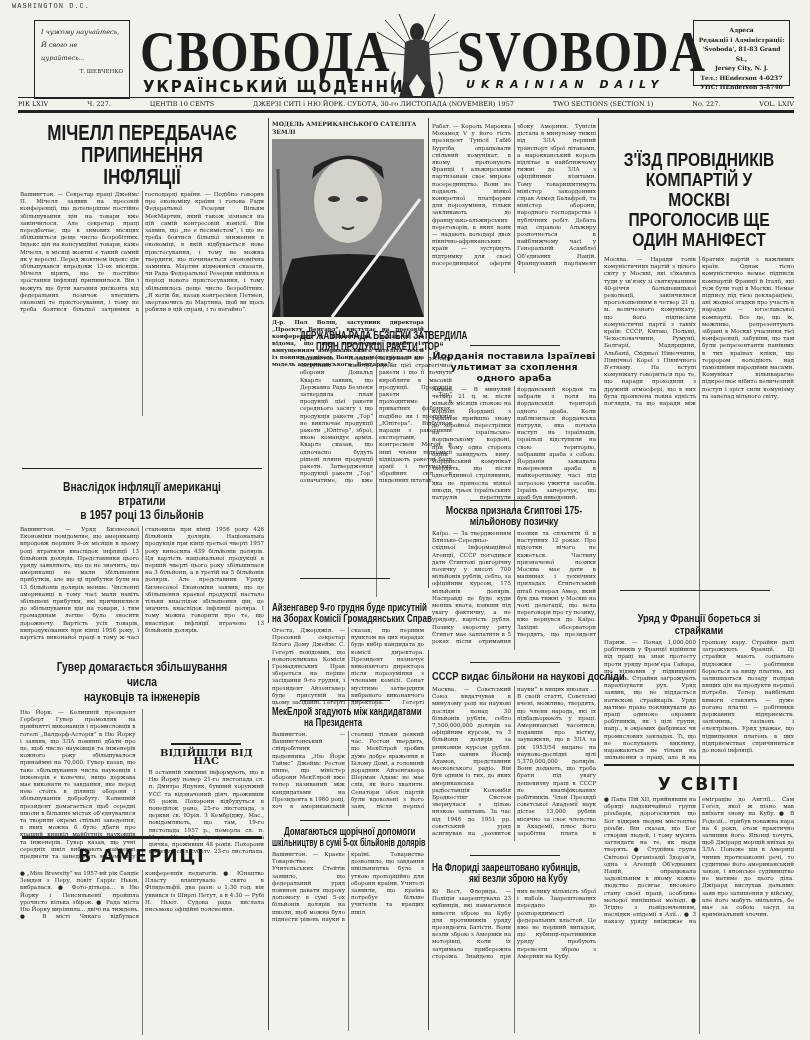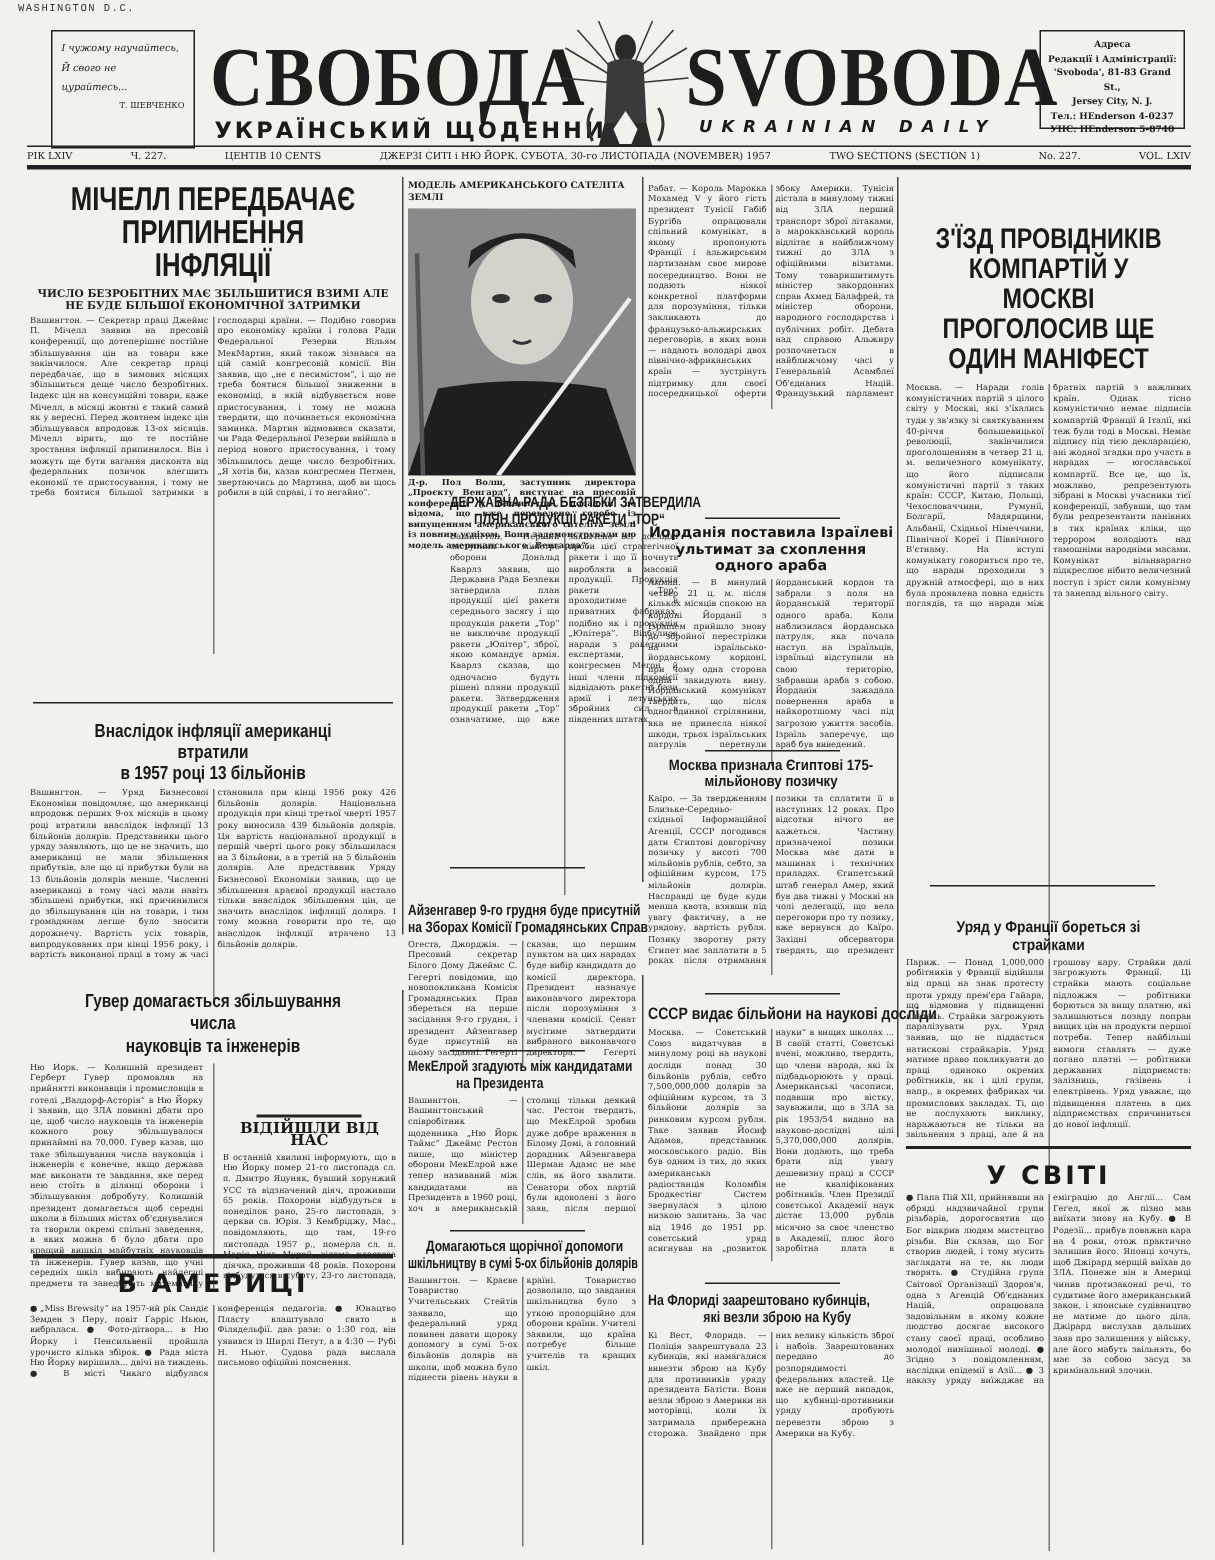--- a/index.html
+++ b/index.html
@@ -86,21 +86,20 @@
 
 <div class="abs col-rule" style="left:268px; top:118px; height:505px;"></div>
 <div class="abs col-rule" style="left:428px; top:118px; height:470px;"></div>
 <div class="abs col-rule" style="left:598px; top:118px; height:640px;"></div>
 <div class="abs col-rule" style="left:428px; top:650px; height:380px;"></div>
 <div class="abs col-rule" style="left:268px; top:660px; height:370px;"></div>
 
 <div class="abs" style="left:20px; top:122px; width:244px;">
   <div class="hl-cond" style="font-size:22px; line-height:22px; transform:scaleX(0.78);">МІЧЕЛЛ ПЕРЕДБАЧАЄ</div>
   <div class="hl-cond" style="font-size:22px; line-height:22px; transform:scaleX(0.78);">ПРИПИНЕННЯ ІНФЛЯЦІЇ</div>
-  <div class="deck" style="margin-top:4px;">ЧИСЛО БЕЗРОБІТНИХ МАЄ ЗБІЛЬШИТИСЯ ВЗИМІ АЛЕ НЕ БУДЕ БІЛЬШОЇ ЕКОНОМІЧНОЇ ЗАТРИМКИ</div>
   <div class="body-text" style="column-count:2; height:225px; margin-top:3px;">Вашингтон. — Секретар праці Джеймс П. Мічелл заявив на пресовій конференції, що дотеперішнє постійне збільшування цін на товари вже закінчилося. Але секретар праці передбачає, що в зимових місяцях збільшиться деще число безробітних. Індекс цін на консумційні товари, каже Мічелл, в місяці жовтні є такий самий як у вересні. Перед жовтнем індекс цін збільшувався впродовж 13-ох місяців. Мічелл вірить, що те постійне зростання інфляції припинилося. Він і можуть ще бути вагання дисконта від федеральних позичок влегшить економії те пристосування, і тому не треба боятися більшої затримки в господарці країни. — Подібно говорив про економіку країни і голова Ради Федеральної Резерви Вільям МекМартин, який також зізнався на цій самій конгресовій комісії. Він заявив, що „не є песимістом“, і що не треба боятися більшої зниженни в економіці, в якій відбувається нове пристосування, і тому не можна твердити, що починається економічна заминка. Мартин відмовився сказати, чи Рада Федеральної Резерви ввійшла в період нового пристосування, і тому збільшилось деще число безробітних. „Я хотів би, казав конгресмен Петмен, звертаючись до Мартина, щоб ви щось робили в цій справі, і то негайно“.</div>
 </div>
 
 <div class="abs hr" style="left:22px; top:468px; width:240px; height:1px;"></div>
 <div class="abs" style="left:20px; top:480px; width:244px;">
   <div class="hl-cond" style="font-size:12.5px; line-height:14px; transform:scaleX(0.82);">Внаслідок інфляції американці втратили</div>
   <div class="hl-cond" style="font-size:12.5px; line-height:14px; transform:scaleX(0.82);">в 1957 році 13 більйонів</div>
   <div class="body-text" style="column-count:2; height:140px; margin-top:4px;">Вашингтон. — Уряд Бизнесової Економіки повідомляє, що американці впродовж перших 9-ох місяців в цьому році втратили внаслідок інфляції 13 більйонів долярів. Представники цього уряду заявляють, що це не значить, що американці не мали збільшення прибутків, але що ці прибутки були на 13 більйонів долярів менше. Численні американці в тому часі мали навіть збільшені прибутки, які причинилися до збільшування цін на товари, і тим громадянам легше було зносити дорожнечу. Вартість усіх товарів, випродукованих при кінці 1956 року, і вартість виконаної праці в тому ж часі становила при кінці 1956 року 426 більйонів долярів. Національна продукція при кінці третьої чверті 1957 року виносила 439 більйонів долярів. Ця вартість національної продукції в першій чверті цього року збільшилася на 3 більйони, а в третій на 5 більйонів долярів. Але представник Уряду Бизнесової Економіки заявив, що це збільшення краєвої продукції настало тільки внаслідок збільшення цін, це значить внаслідок інфляції доляра. І тому можна говорити про те, що внаслідок інфляції втрачено 13 більйонів долярів.</div>
 </div>
 

